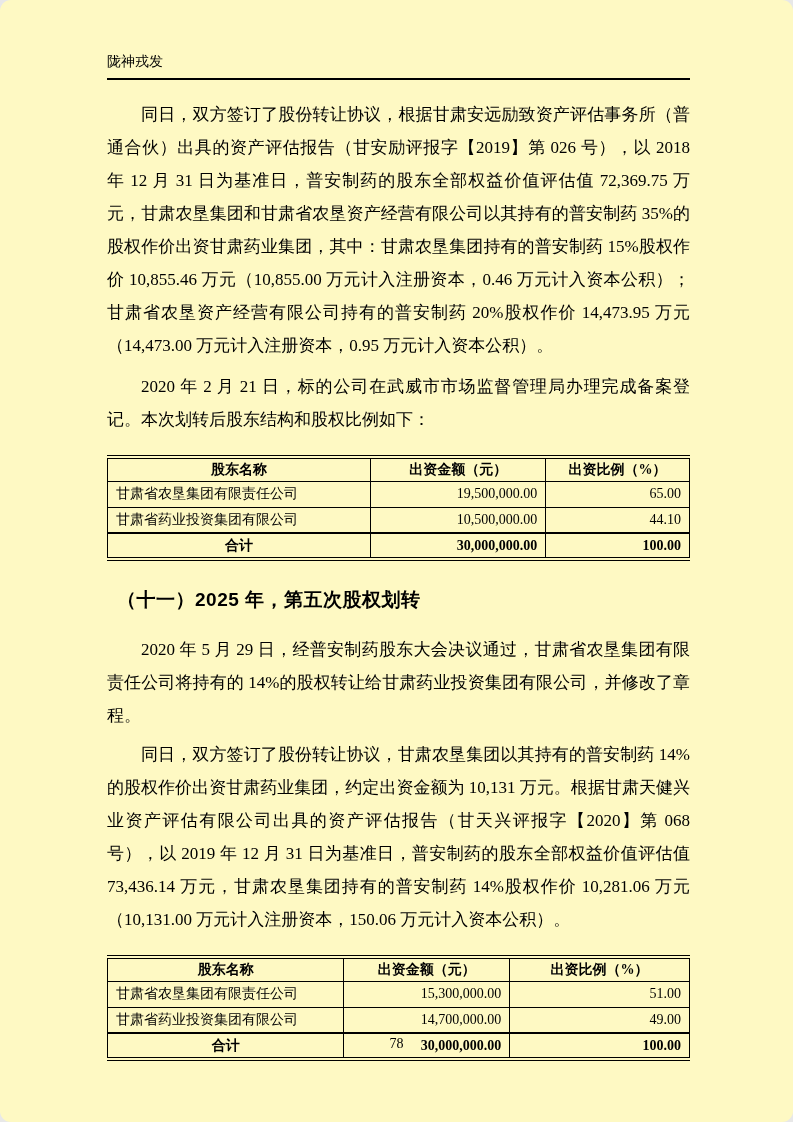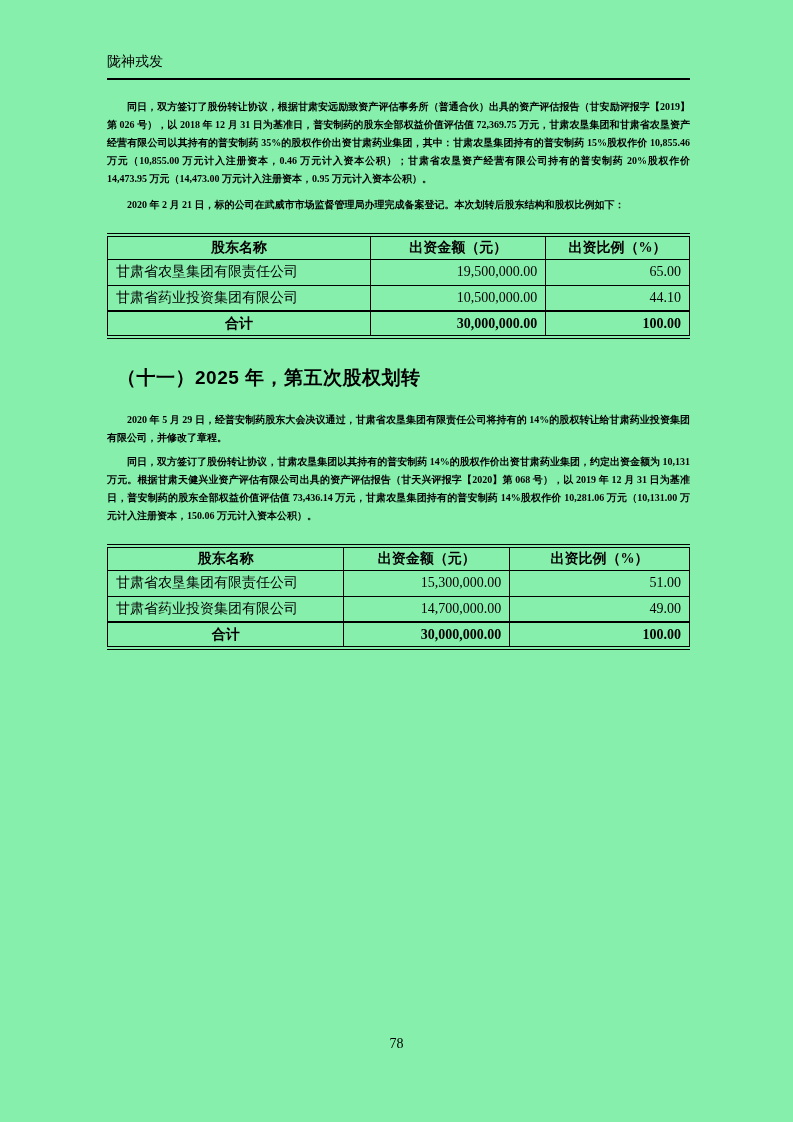--- a/index.html
+++ b/index.html
@@ -2,47 +2,47 @@
 <html><head>
 <meta charset="utf-8">
 <style>
   * { margin: 0; padding: 0; box-sizing: border-box; }
   html, body { background: #e8e8e8; }
   .page {
     position: relative;
     width: 793px;
     height: 1122px;
     margin: 0 auto;
-    background: #86efac;
+    background: #fef9c3;
     color: #000000;
     font-family: "Liberation Serif", "DejaVu Serif", serif;
     overflow: hidden;
+    border-radius: 11px;
   }
   .content {
     position: absolute;
     left: 107px;
     right: 103px;
     top: 0;
   }
   .doc-header {
     display: flex;
     justify-content: space-between;
     align-items: flex-end;
     padding-top: 52px;
     padding-bottom: 6px;
     border-bottom: 2px solid #000;
     font-size: 14px;
     line-height: 20px;
   }
   .para {
-    font-size: 10px;
-    line-height: 18px;
+    font-size: 17px;
+    line-height: 33px;
     text-align: justify;
     text-indent: 2em;
-    font-weight: bold;
   }
   .p1 { margin-top: 18px; }
   .p2 { margin-top: 8px; }
   .p3 { margin-top: 20px; }
   .p4 { margin-top: 6px; }
   .p5 { margin-top: 8px; }
   .section-heading {
     margin-top: 26px;
     padding-left: 10px;
     font-size: 19px;

